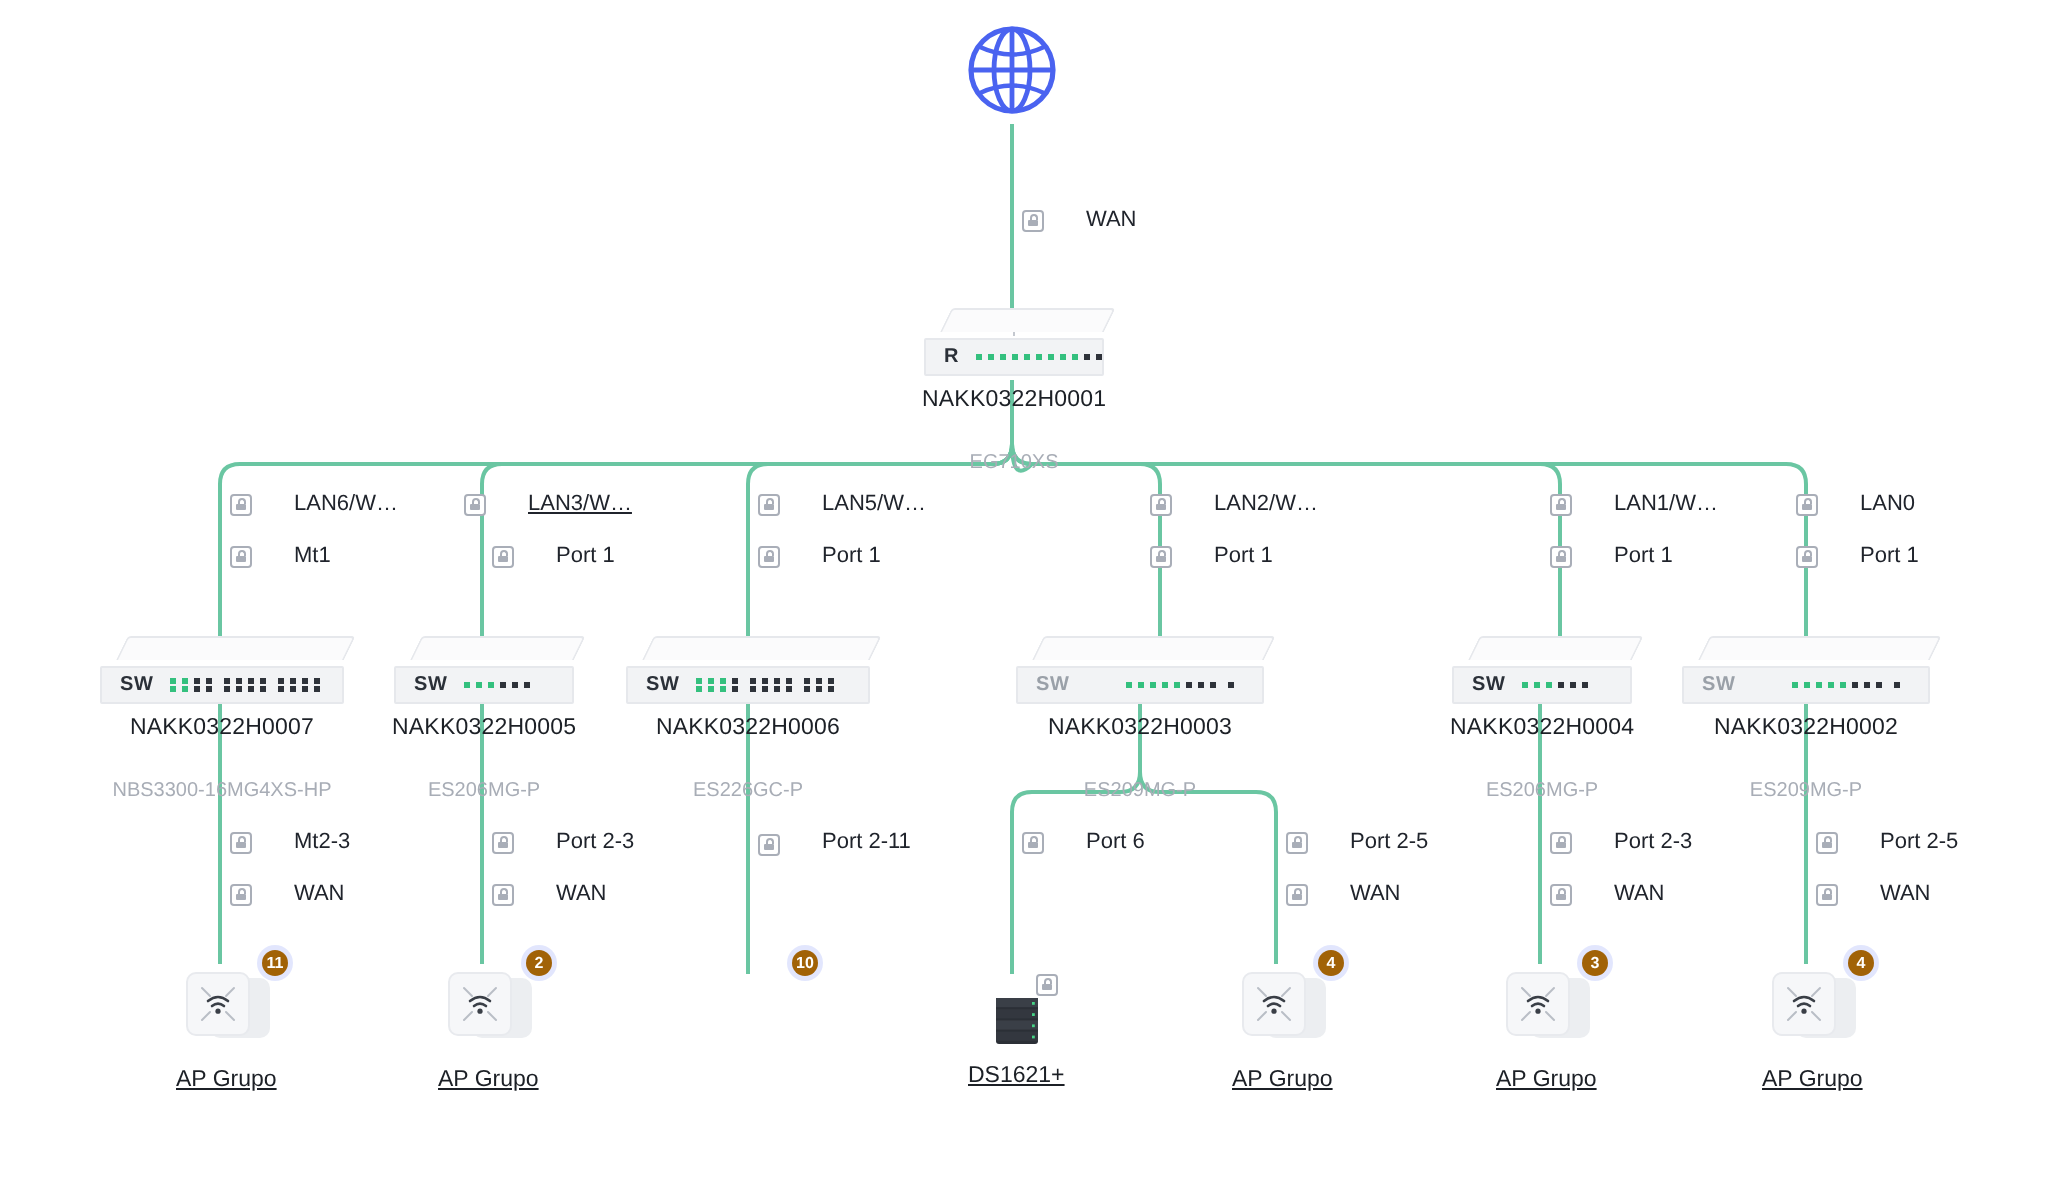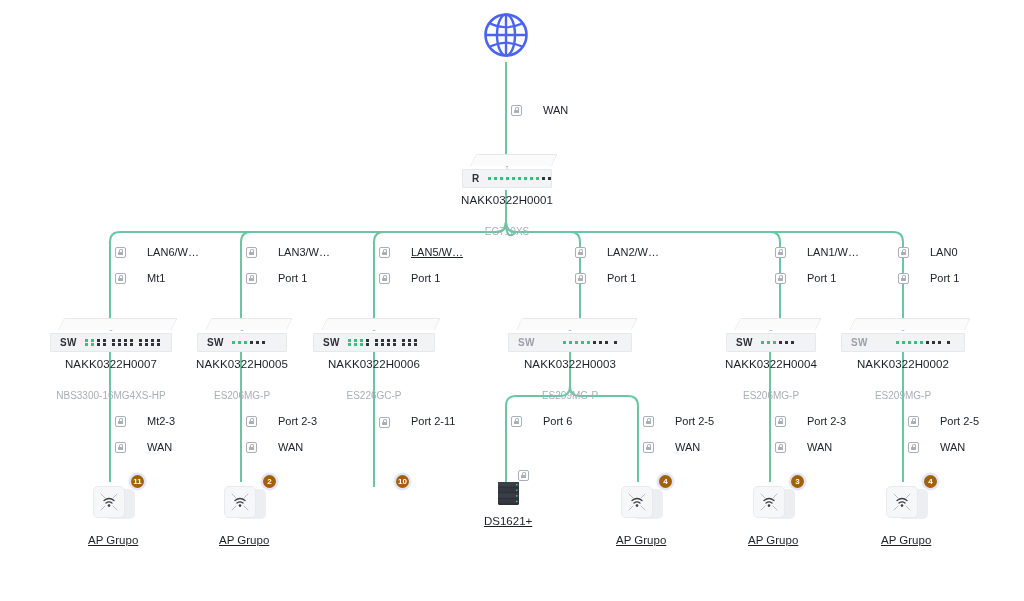--- a/index.html
+++ b/index.html
@@ -356,30 +356,30 @@
 
   <div class="port-label" style="left:115px; top:246px;">
     <span class="port-icon"></span>
     <span>LAN6/W…</span>
   </div>
   <div class="port-label" style="left:115px; top:272px;">
     <span class="port-icon"></span>
     <span>Mt1</span>
   </div>
 
-  <div class="port-label" style="left:246px; top:246px;">
+  <div class="port-label" style="left:232px; top:246px;text-decoration:underline;">
     <span class="port-icon"></span>
     <span>LAN3/W…</span>
   </div>
   <div class="port-label" style="left:246px; top:272px;">
     <span class="port-icon"></span>
     <span>Port 1</span>
   </div>
 
-  <div class="port-label" style="left:379px; top:246px;text-decoration:underline;">
+  <div class="port-label" style="left:379px; top:246px;">
     <span class="port-icon"></span>
     <span>LAN5/W…</span>
   </div>
   <div class="port-label" style="left:379px; top:272px;">
     <span class="port-icon"></span>
     <span>Port 1</span>
   </div>
 
   <div class="port-label" style="left:575px; top:246px;">
     <span class="port-icon"></span>
@@ -754,21 +754,21 @@
           <path d="M13,15.5 Q18,11.5 23,15.5"></path>
           <path d="M15,18 Q18,15.6 21,18"></path>
         </g>
         <circle cx="18" cy="20.6" r="1.3" fill="#3a3f47"></circle>
       </svg>
     </div>
     <div class="node-label-plain">AP Grupo</div>
   </div>
 
 
-  <div class="node" style="left:484px; top:470px;">
+  <div class="node" style="left:484px; top:487px;">
     <div class="nas-icon">
       <span class="nas-port-badge"></span>
       <svg viewBox="0 0 44 40" width="44" height="40">
         <rect x="12" y="12" width="21" height="23" rx="1.5" fill="#2b2f36"></rect>
         <rect x="12" y="12" width="21" height="4.6" fill="#3a3f47"></rect>
         <rect x="12" y="17.6" width="21" height="4.6" fill="#33373f"></rect>
         <rect x="12" y="23.2" width="21" height="4.6" fill="#3a3f47"></rect>
         <rect x="12" y="28.8" width="21" height="4.6" fill="#33373f"></rect>
         <g fill="#45d486">
           <rect x="30" y="14" width="1.4" height="1.4"></rect>

